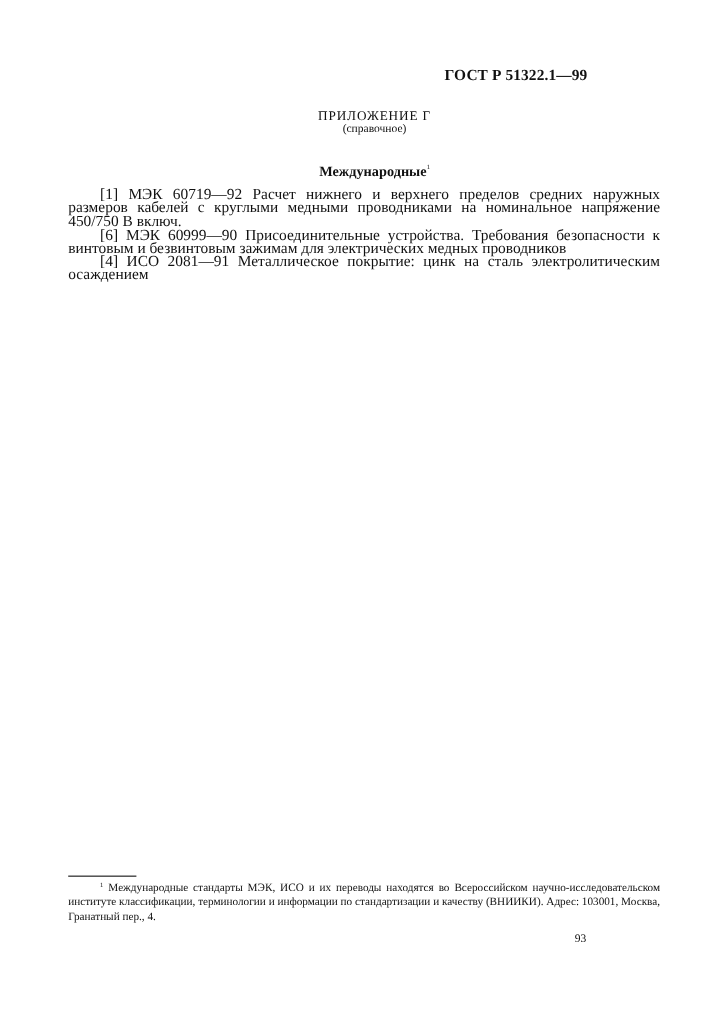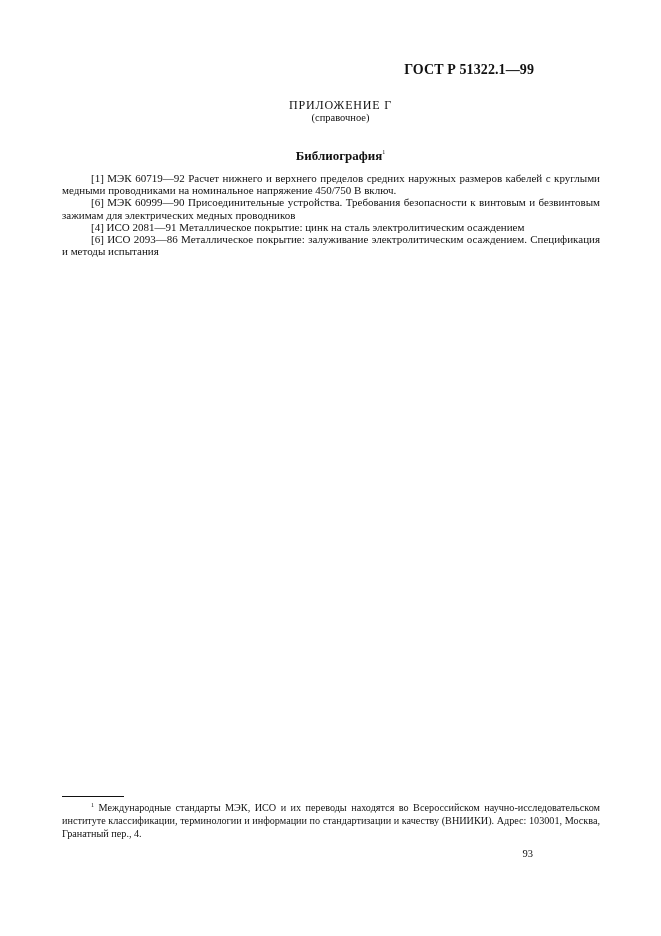--- a/index.html
+++ b/index.html
@@ -57,21 +57,21 @@
     .biblio-heading sup {
       font-size: 6px;
       font-weight: normal;
       vertical-align: 6px;
     }
     .biblio-list {
       position: absolute;
       top: 172px;
       left: 62px;
       width: 538px;
-      font-size: 11px;
+      font-size: 14px;
       line-height: 12.2px;
     }
     .biblio-item {
       text-indent: 29px;
       text-align: justify;
       margin: 0;
     }
     .footnote-rule {
       position: absolute;
       top: 796px;
@@ -105,27 +105,26 @@
 </head>
 <body>
 
 <div class="page">
 
   <div class="doc-code">ГОСТ Р 51322.1—99</div>
 
   <div class="appendix-title">ПРИЛОЖЕНИЕ Г</div>
   <div class="appendix-sub">(справочное)</div>
 
-  <div class="biblio-heading"><span>Библиография</span><sup>1</sup></div>
+  <div class="biblio-heading"><span>Международные</span><sup>1</sup></div>
 
   <div class="biblio-list">
     <p class="biblio-item">[1] МЭК 60719—92 Расчет нижнего и верхнего пределов средних наружных размеров кабелей с круглыми медными проводниками на номинальное напряжение 450/750 В включ.</p>
     <p class="biblio-item">[6] МЭК 60999—90 Присоединительные устройства. Требования безопасности к винтовым и безвинтовым зажимам для электрических медных проводников</p>
     <p class="biblio-item">[4] ИСО 2081—91 Металлическое покрытие: цинк на сталь электролитическим осаждением</p>
-    <p class="biblio-item">[6] ИСО 2093—86 Металлическое покрытие: залуживание электролитическим осаждением. Спецификация и методы испытания</p>
   </div>
 
   <div class="footnote-rule"></div>
 
   <div class="footnote"><sup>1</sup> <span>Международные стандарты МЭК, ИСО и их переводы находятся во Всероссийском научно-исследовательском институте классификации, терминологии и информации по стандартизации и качеству (ВНИИКИ). Адрес: 103001, Москва, Гранатный пер., 4.</span></div>
 
   <div class="page-number">93</div>
 
 </div>
 

